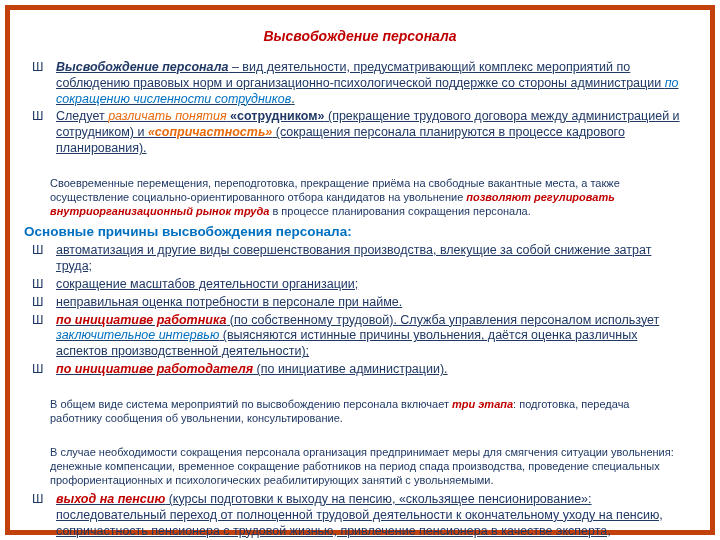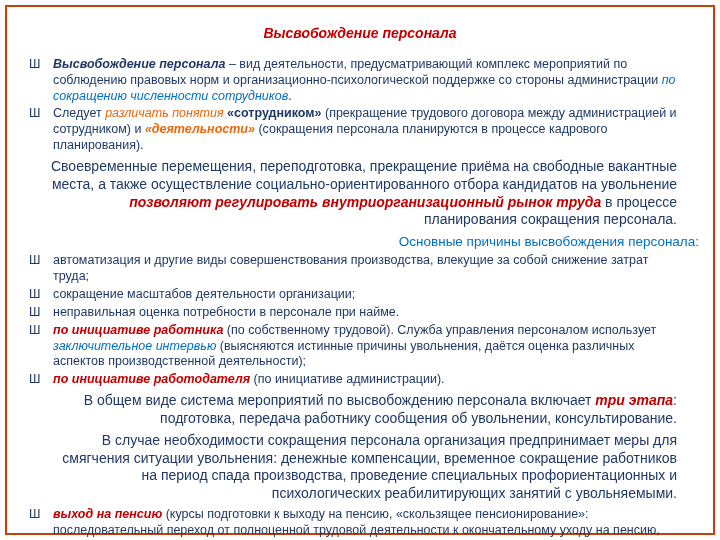--- a/index.html
+++ b/index.html
@@ -3,39 +3,39 @@
 <meta charset="utf-8">
 <style>
   html,body{margin:0;padding:0;}
   body{
     width:720px;height:540px;background:#ffffff;overflow:hidden;
     font-family:"Liberation Sans","DejaVu Sans",sans-serif;
     -webkit-font-smoothing:antialiased;
   }
   .slide{
     position:absolute;left:5px;top:5px;right:5px;bottom:5px;
-    border:2px solid #c2410c;background:#fff;
+    border:5px solid #c2410c;background:#fff;
     padding:16px 14px 8px 14px;box-sizing:border-box;
     color:#1f3864;font-size:12.5px;line-height:1.27;
   }
   .title{
     text-align:center;color:#c00000;font-weight:bold;font-style:italic;
     font-size:14px;margin:2px 0 14px 0;
   }
   .li{display:flex;margin:2px 0;}
   .marker{
     flex:0 0 24px;width:24px;margin-left:8px;color:#1f3864;
     font-size:12.5px;
   }
-  .li-text{flex:1;padding-right:14px;}
+  .li-text{flex:1;padding-right:14px;text-decoration:underline;}
   .center-sm{
-    text-align:right;font-size:14px;margin:4px 22px 4px 26px;
+    text-align:left;font-size:11px;margin:20px 22px 4px 26px;
   }
   .h-blue{
-    text-align:right;color:#0070c0;font-weight:normal;font-size:13.5px;
+    text-align:left;color:#0070c0;font-weight:bold;font-size:13.5px;
     margin:4px 0 3px 0;
   }
   .b{font-weight:bold;}
   .i{font-style:italic;}
   .bi{font-weight:bold;font-style:italic;}
   .blue{color:#0070c0;}
   .red{color:#c00000;}
   .orange{color:#e8690b;}
 </style>
 </head>
@@ -45,21 +45,21 @@
 
   <div class="title">Высвобождение персонала</div>
 
   <div class="li">
     <span class="marker">Ш</span>
     <div class="li-text"><span class="bi">Высвобождение персонала</span><span> – вид деятельности, предусматривающий комплекс мероприятий по соблюдению правовых норм и организационно-психологической поддержке со стороны администрации </span><span class="blue i">по сокращению численности сотрудников</span><span>.</span></div>
   </div>
 
   <div class="li">
     <span class="marker">Ш</span>
-    <div class="li-text"><span>Следует </span><span class="orange i">различать понятия</span><span class="b"> «сотрудником»</span><span> (прекращение трудового договора между администрацией и сотрудником) и </span><span class="orange bi">«деятельности»</span><span> (сокращения персонала планируются в процессе кадрового планирования).</span></div>
+    <div class="li-text"><span>Следует </span><span class="orange i">различать понятия</span><span class="b"> «сотрудником»</span><span> (прекращение трудового договора между администрацией и сотрудником) и </span><span class="orange bi">«сопричастность»</span><span> (сокращения персонала планируются в процессе кадрового планирования).</span></div>
   </div>
 
   <div class="center-sm"><span>Своевременные перемещения, переподготовка, прекращение приёма на свободные вакантные места, а также осуществление социально-ориентированного отбора кандидатов на увольнение </span><span class="red bi">позволяют регулировать внутриорганизационный рынок труда</span><span> в процессе планирования сокращения персонала.</span></div>
 
   <div class="h-blue">Основные причины высвобождения персонала:</div>
 
   <div class="li">
     <span class="marker">Ш</span>
     <div class="li-text">автоматизация и другие виды совершенствования производства, влекущие за собой снижение затрат труда;</div>
   </div>

